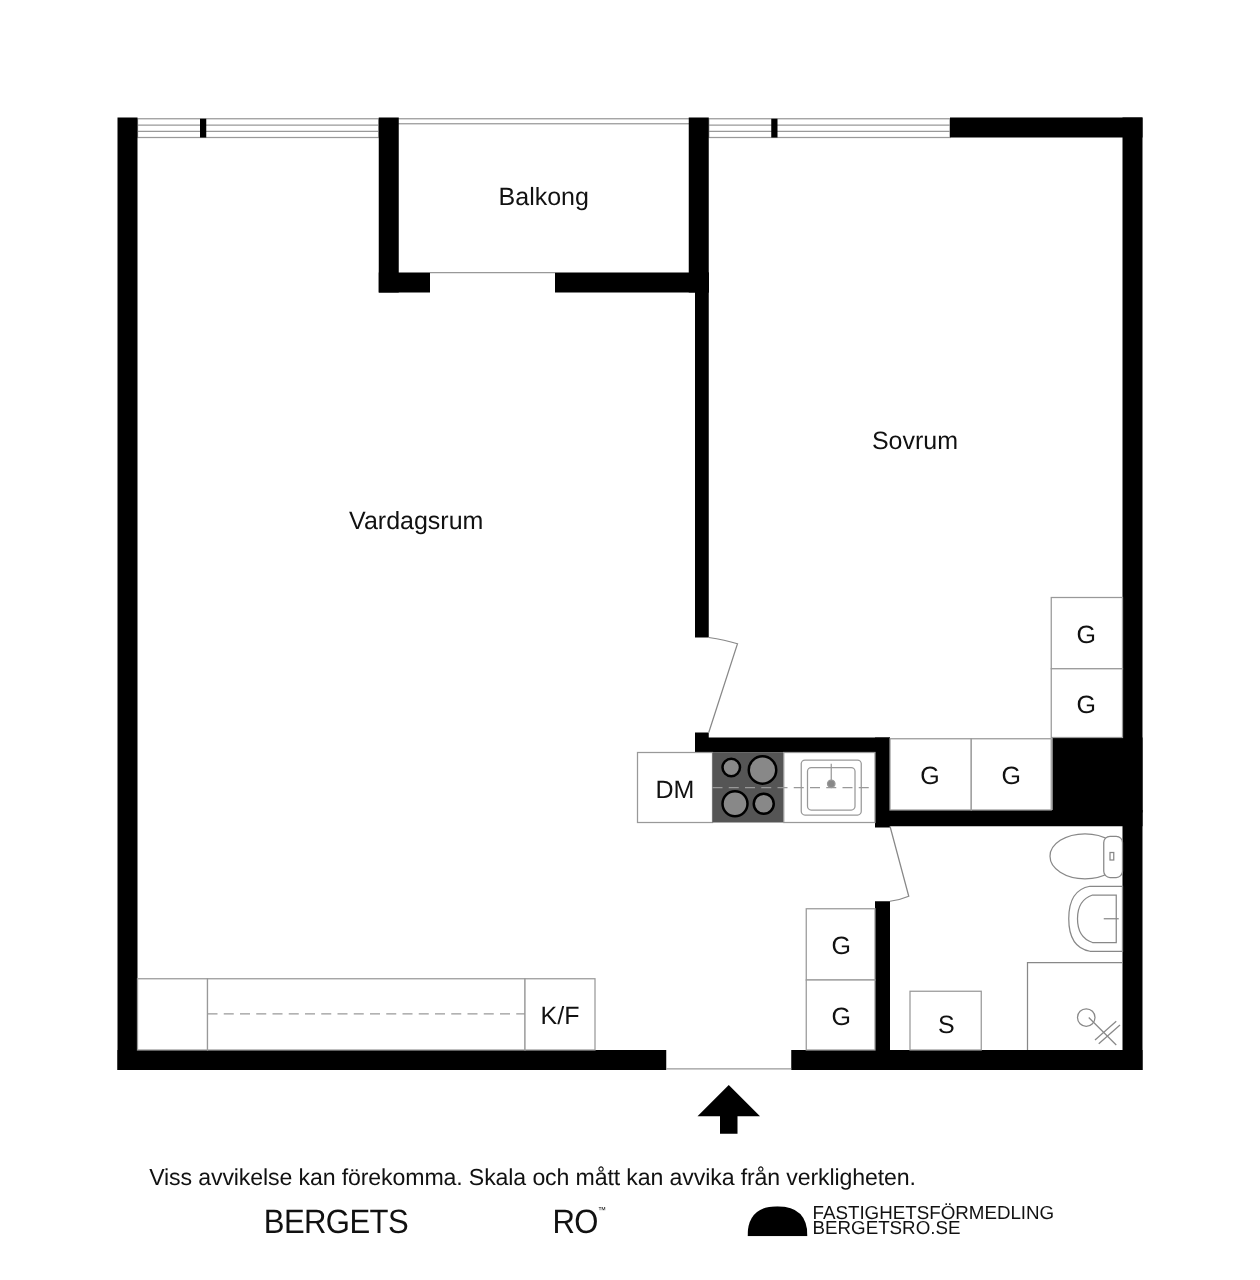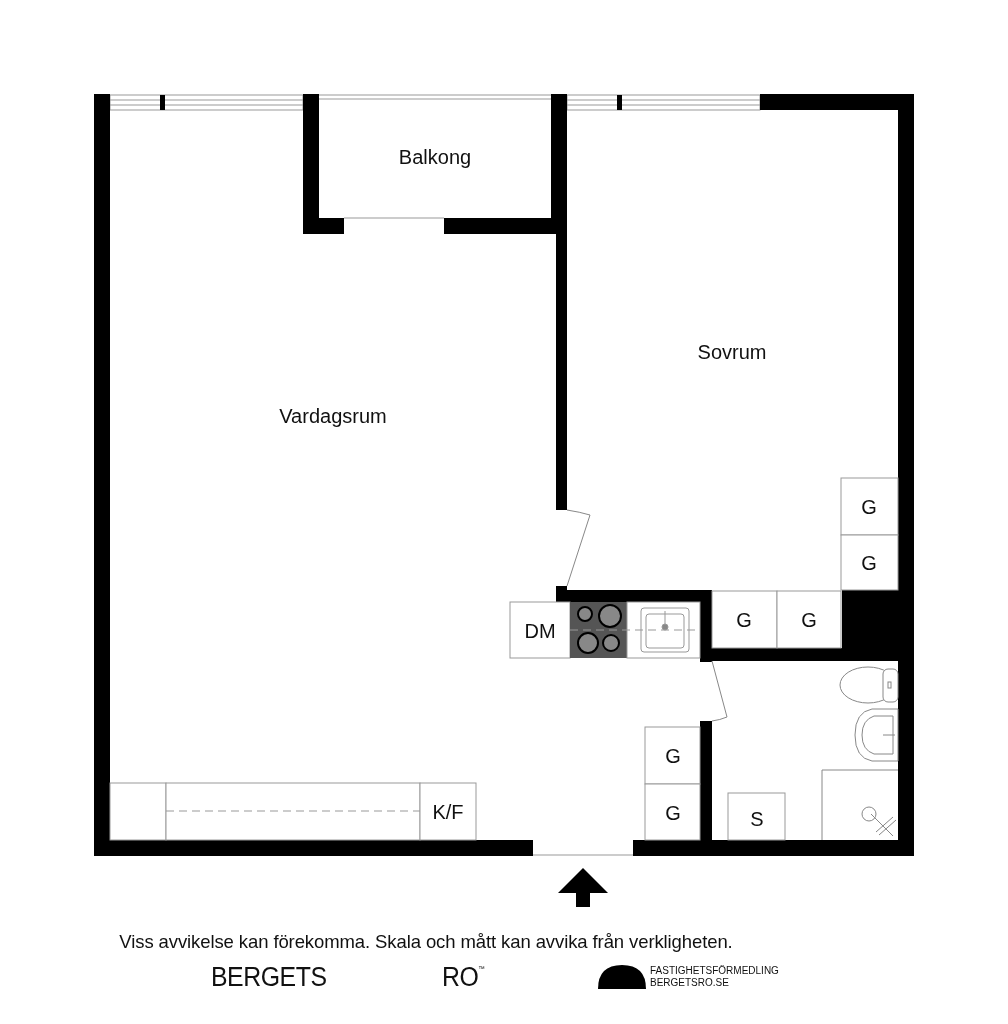--- a/index.html
+++ b/index.html
@@ -3,21 +3,21 @@
 <meta charset="utf-8">
 <style>
   html, body { margin:0; padding:0; background:#ffffff; }
   body { width:1008px; height:1024px; position:relative; overflow:hidden; font-family:"Liberation Sans", sans-serif; }
   #plan { position:absolute; left:0; top:0; width:1008px; height:1024px; }
   .room-label { font-family:"Liberation Sans", sans-serif; font-size:20px; fill:#111; }
   .fix-label { font-family:"Liberation Sans", sans-serif; font-size:20px; fill:#111; }
   .disclaimer { position:absolute; left:0; width:852px; top:931px; text-align:center; font-size:18.5px; color:#111; letter-spacing:-0.1px; }
   .brand { position:absolute; top:962px; font-size:27px; color:#111; letter-spacing:-0.5px; transform:scaleX(0.92); transform-origin:left top; }
   .brand-tm { font-size:7px; vertical-align:top; position:relative; top:3px; }
-  .agency { position:absolute; left:650px; top:965px; font-size:10px; line-height:12px; color:#111; }
+  .agency { position:absolute; left:650px; top:965px; font-size:15px; line-height:12px; color:#111; }
   .agency-logo { position:absolute; left:598px; top:965px; width:48px; height:24px; }
 </style>
 </head>
 <body>
 
 <svg id="plan" viewBox="0 0 1008 1024" xmlns="http://www.w3.org/2000/svg">
 
   <g fill="none" stroke="#999" stroke-width="1">
     <rect x="110" y="95" width="193" height="15"></rect>
     <line x1="110" y1="100" x2="303" y2="100"></line>

